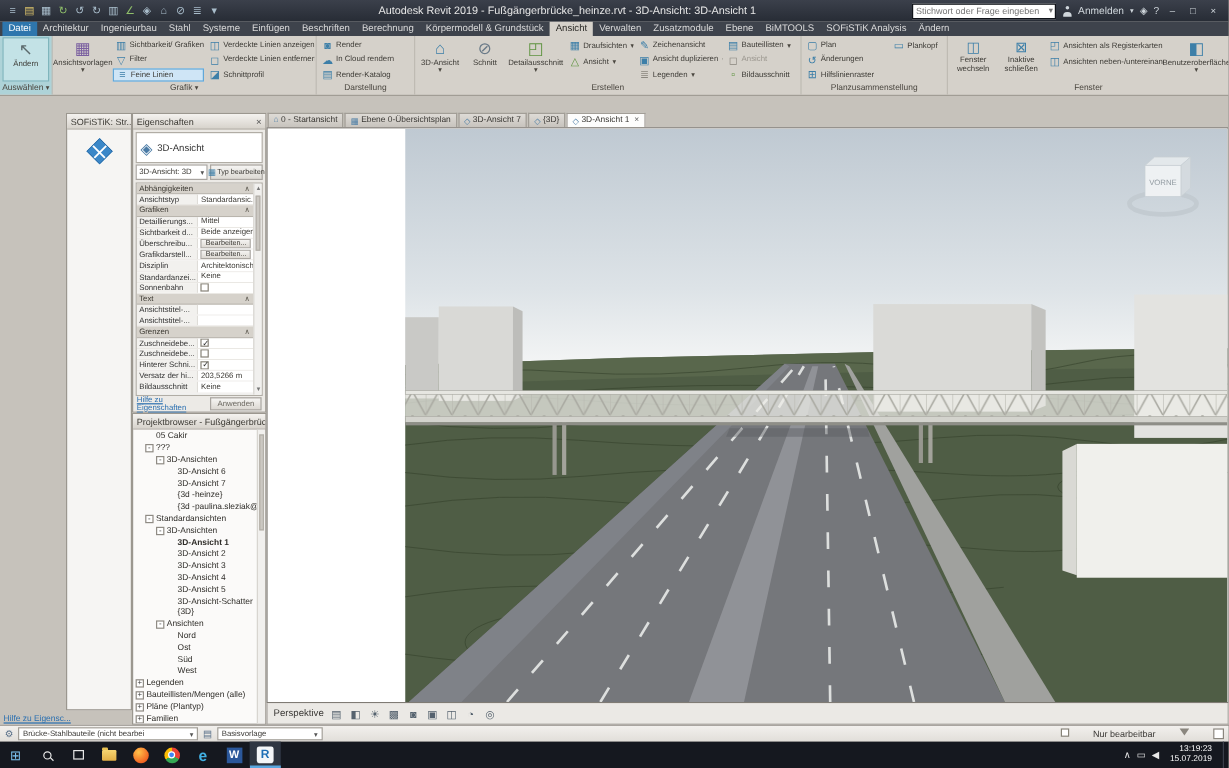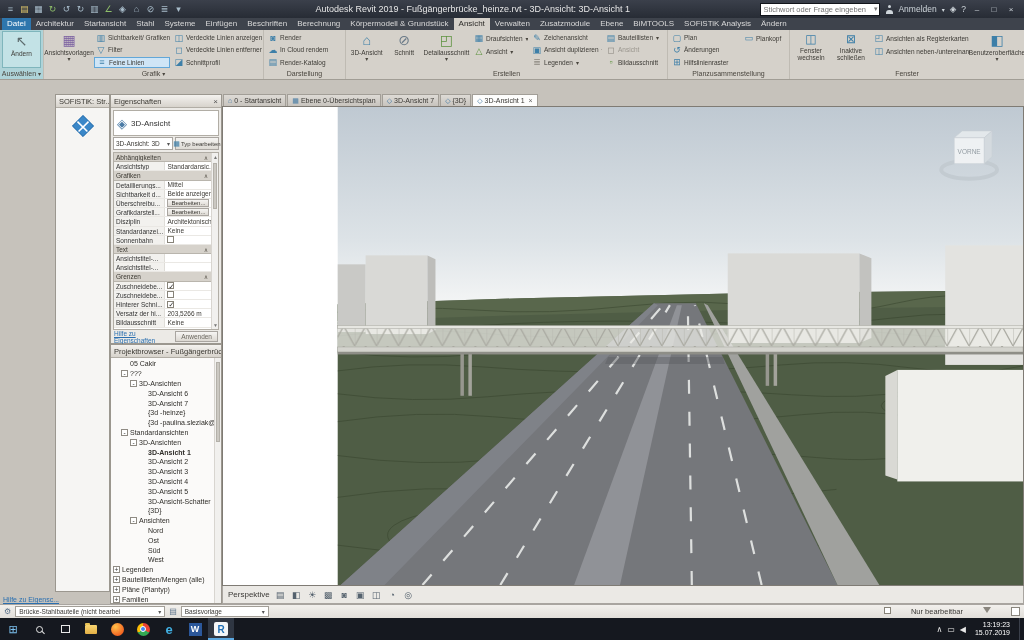--- a/index.html
+++ b/index.html
@@ -157,21 +157,21 @@
       <span>?</span>
       <span class="winbtn">–</span>
       <span class="winbtn">□</span>
       <span class="winbtn">×</span>
     </div>
   </div>
 
   <div class="tabrow">
     <span class="rtab file">Datei</span>
     <span class="rtab">Architektur</span>
-    <span class="rtab">Startansicht</span>
+    <span class="rtab">Ingenieurbau</span>
     <span class="rtab">Stahl</span>
     <span class="rtab">Systeme</span>
     <span class="rtab">Einfügen</span>
     <span class="rtab">Beschriften</span>
     <span class="rtab">Berechnung</span>
     <span class="rtab">Körpermodell &amp; Grundstück</span>
     <span class="rtab active">Ansicht</span>
     <span class="rtab">Verwalten</span>
     <span class="rtab">Zusatzmodule</span>
     <span class="rtab">Ebene</span>

